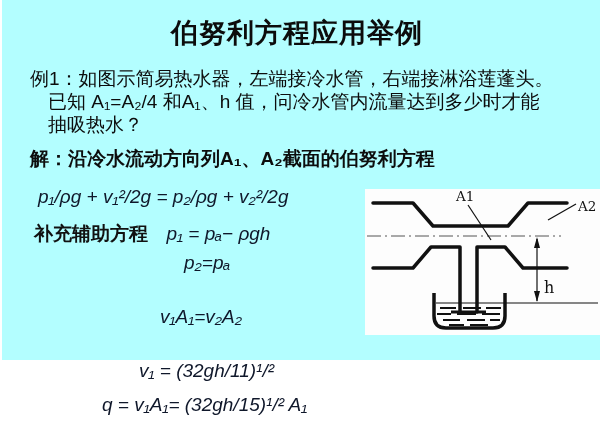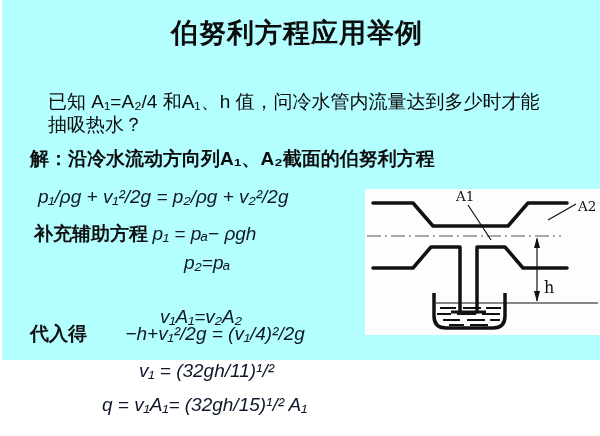--- a/index.html
+++ b/index.html
@@ -31,40 +31,37 @@
   }
   svg text{font-family:"DejaVu Serif","Liberation Serif",serif;fill:#111;}
 </style>
 </head>
 <body>
 
 <div class="slide">
 
   <div class="abs title">伯努利方程应用举例</div>
 
+  <div class="abs body-text" style="left:28px;top:66px;">例1：如图示简易热水器，左端接冷水管，右端接淋浴莲蓬头。</div>
   <div class="abs body-text" style="left:46px;top:89px;">已知 A₁=A₂/4 和A₁、h 值，问冷水管内流量达到多少时才能</div>
   <div class="abs body-text" style="left:46px;top:112px;">抽吸热水？</div>
 
   <div class="abs body-text" style="left:28px;top:146px;font-weight:bold;">解：沿冷水流动方向列A₁、A₂截面的伯努利方程</div>
 
   <div class="abs formula" style="left:36px;top:186px;">p₁/ρg + v₁²/2g = p₂/ρg + v₂²/2g</div>
 
   <div class="abs aux-row" style="left:32px;top:221px;">
     <span class="label-cjk">补充辅助方程</span>
-    <span class="formula" style="margin-left:0;text-align:right;">p₁ = pₐ− ρgh</span>
+    <span class="formula" style="margin-left:14px;text-align:right;">p₁ = pₐ− ρgh</span>
   </div>
 
   <div class="abs formula" style="left:182px;top:252px;">p₂=pₐ</div>
 
   <div class="abs formula" style="left:158px;top:306px;">v₁A₁=v₂A₂</div>
 
-  <div class="abs subst-row" style="left:28px;top:321px;">
-    <span class="label-cjk">代入得</span>
-    <span class="formula" style="margin-left:34px;">−h+v₁²/2g = (v₁/4)²/2g</span>
-  </div>
 
   <div class="abs formula" style="left:137px;top:360px;">v₁ = (32gh/11)¹/²</div>
 
   <div class="abs formula" style="left:100px;top:394px;">q = v₁A₁= (32gh/15)¹/² A₁</div>
 
   <div class="diagram-box">
     <svg width="237" height="146" viewBox="0 0 237 146">
 
       <polyline points="8,14 48,14 68,37 143,37 163,14 202,14" fill="none" stroke="#111" stroke-width="3.5" stroke-linejoin="round" stroke-linecap="round"></polyline>
 

